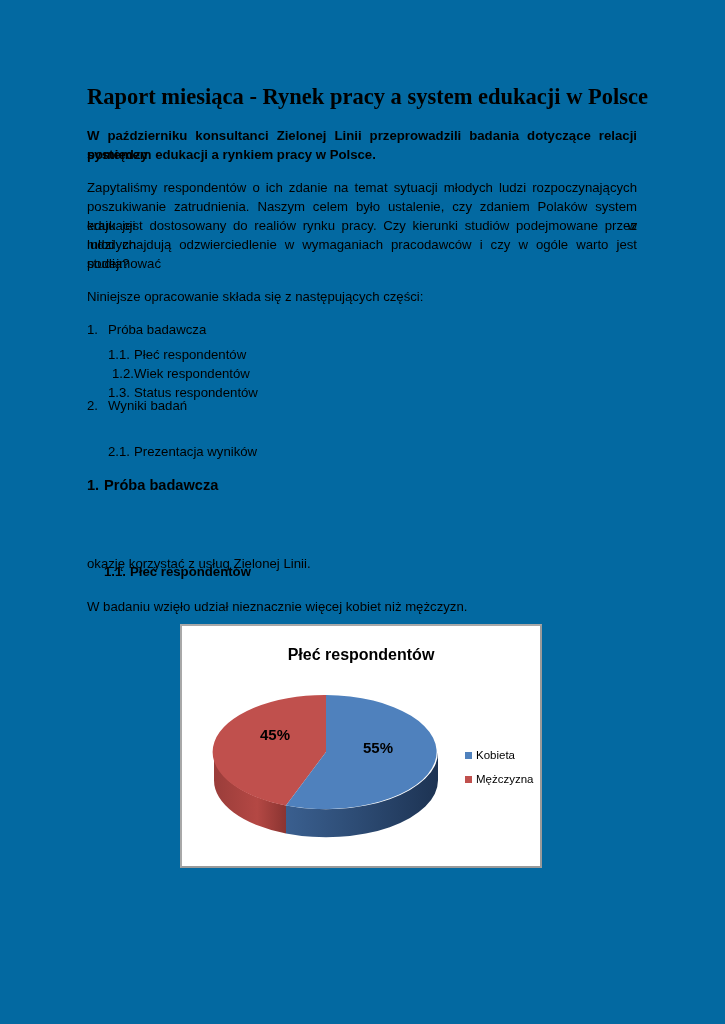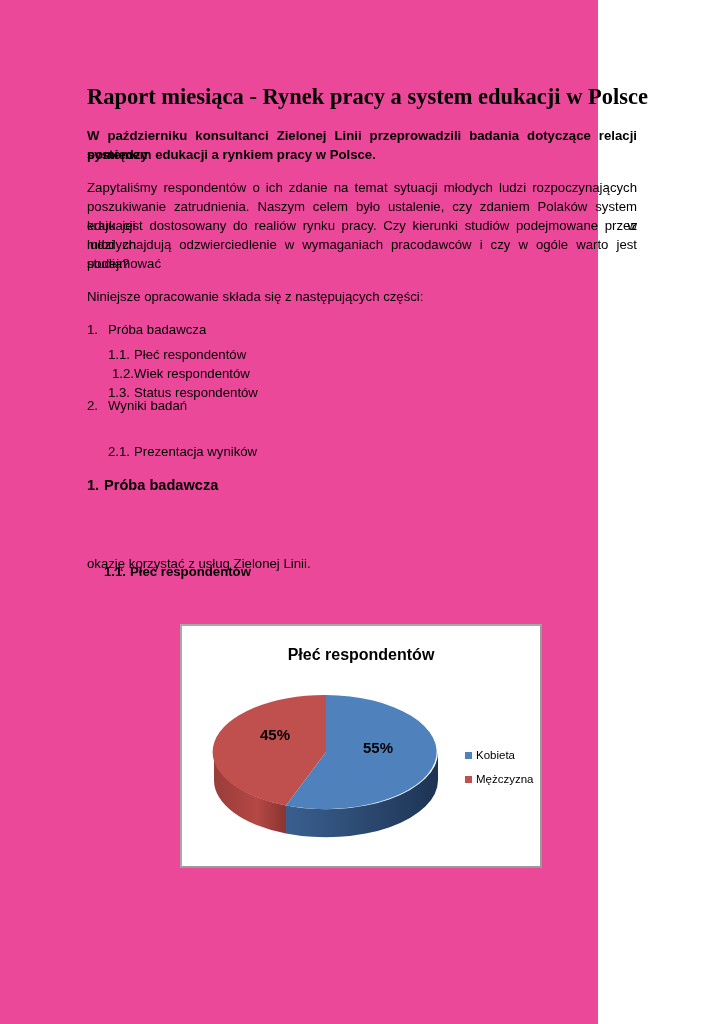--- a/index.html
+++ b/index.html
@@ -1,17 +1,17 @@
 <!DOCTYPE html>
 <html><head>
 <meta charset="utf-8">
 <style>
   html, body { margin: 0; padding: 0; background: #ffffff; }
   body { width: 725px; height: 1024px; position: relative; overflow: hidden; color: #000; }
-  .page { position: absolute; left: 0; top: 0; width: 598px; height: 1024px; background: #ec4899; }
+  .page { position: absolute; left: 0; top: 0; width: 725px; height: 1024px; background: #0369a1; }
   .sans { font-family: "Liberation Sans", "DejaVu Sans", sans-serif; }
   .serif { font-family: "Liberation Serif", "DejaVu Serif", serif; }
   .abs { position: absolute; white-space: nowrap; }
   .title { left: 87px; top: 84px; font-size: 22.5px; font-weight: bold; letter-spacing: 0px; }
   .body { font-size: 13.2px; line-height: 19px; }
   .just { position: absolute; left: 87px; width: 550px; text-align: justify; text-align-last: left; white-space: normal; }
   .just-full { text-align-last: justify; }
   .bold { font-weight: bold; }
   .num { display: inline-block; }
   .h1 { font-size: 14.6px; font-weight: bold; }
@@ -65,20 +65,21 @@
   <div class="abs sans h1" style="left:87px; top:477px;">
     <span class="num" style="width:17px;">1.</span><span>Próba badawcza</span>
   </div>
 
   <div class="abs sans body" style="left:87px; top:530px;margin-top:24px;">okazję korzystać z usług Zielonej Linii.</div>
 
   <div class="abs sans h2" style="left:104px; top:564px;">
     <span class="num" style="width:26px;">1.1.</span><span>Płeć respondentów</span>
   </div>
 
+  <div class="abs sans body" style="left:87px; top:597px;">W badaniu wzięło udział nieznacznie więcej kobiet niż mężczyzn.</div>
 
   <div class="chart-box">
     <div class="chart-title sans">Płeć respondentów</div>
 
     <svg class="pie-svg" width="362" height="244" viewBox="0 0 362 244">
       <defs>
         <linearGradient id="blueSide" x1="0" y1="0" x2="1" y2="0">
           <stop offset="0" stop-color="#3a5f8f"></stop>
           <stop offset="0.5" stop-color="#2c4a72"></stop>
           <stop offset="1" stop-color="#1d3353"></stop>

